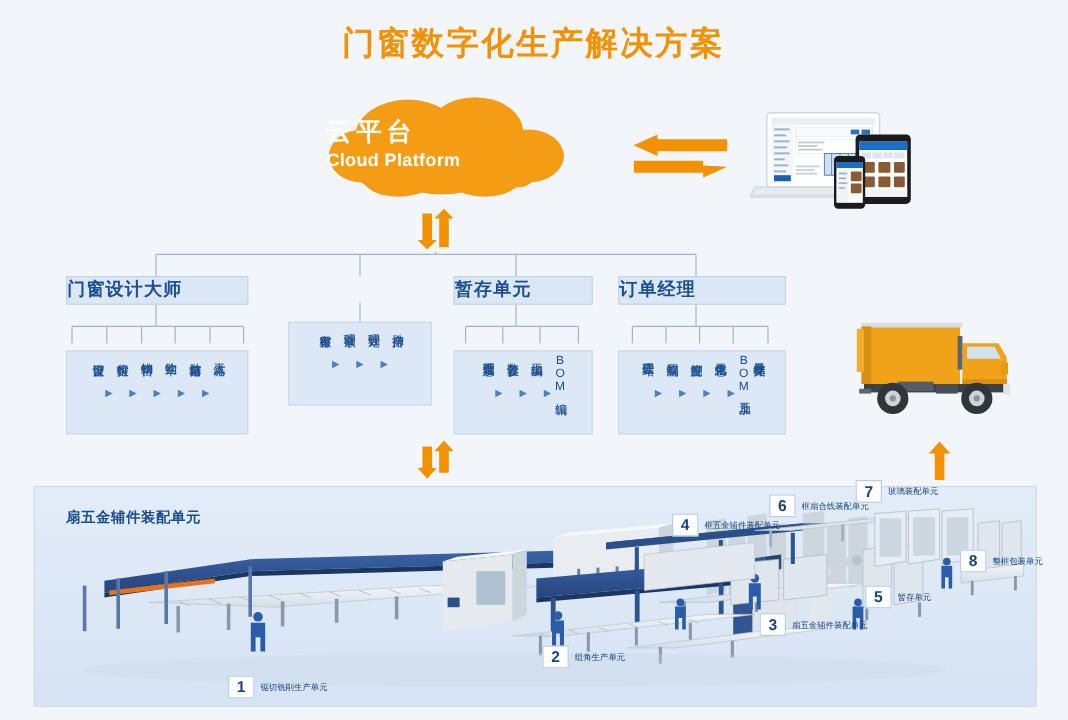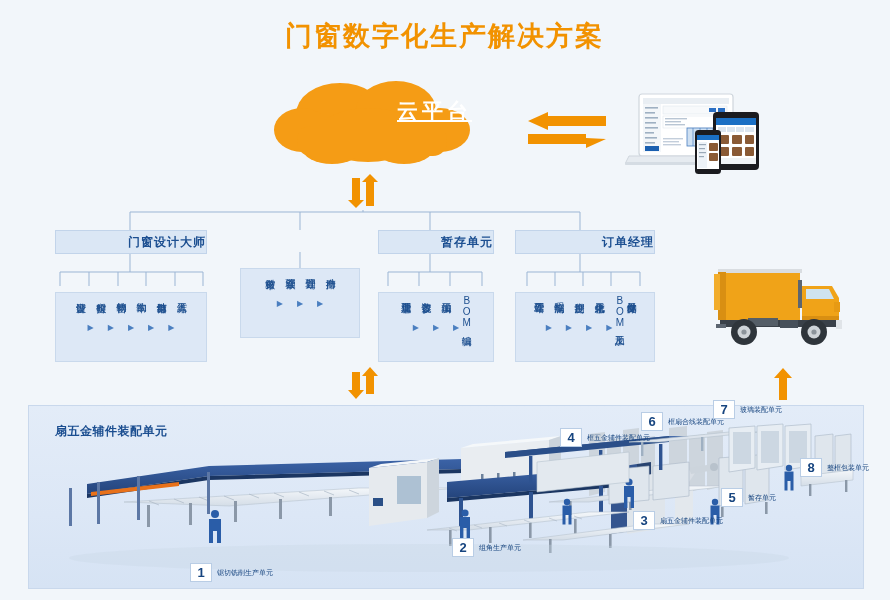--- a/index.html
+++ b/index.html
@@ -15,41 +15,40 @@
   
   .page-title{
     position:absolute;left:0;top:18px;width:889px;text-align:center;
     font-size:27px;font-weight:bold;color:#f29200;letter-spacing:2px;
   }
 
   
   .cloud-wrap{position:absolute;left:272px;top:78px;width:200px;height:95px;}
   .cloud-svg{position:absolute;left:0;top:0;}
   .cloud-text{
-    position:absolute;left:0;top:20px;width:200px;text-align:right;color:#fff;
+    position:absolute;left:0;top:20px;width:200px;text-align:left;color:#fff;
     pointer-events:none;
-    text-decoration:underline;
   }
   .cloud-cn{font-size:21px;font-weight:bold;letter-spacing:4px;line-height:26px;}
   .cloud-en{font-size:15px;font-weight:bold;letter-spacing:.3px;line-height:20px;}
 
   
   .arrow{position:absolute;}
 
   
   .devices{position:absolute;left:625px;top:86px;width:150px;height:92px;}
 
   
   .tree{position:absolute;left:0;top:0;width:890px;height:600px;pointer-events:none;}
 
   
   .module{position:absolute;}
   .module-head{
     background:#dbe7f5;border:1px solid #c2d4ea;
-    color:#1c4f91;font-size:12px;font-weight:bold;text-align:right;
+    color:#1c4f91;font-size:15px;font-weight:bold;text-align:left;
     height:22px;line-height:22px;letter-spacing:1px;
   }
   .module-body{
     background:#dde8f6;border:1px solid #c9d9ec;
     margin-top:38px;height:70px;display:flex;align-items:center;justify-content:center;
     padding:0 4px;box-sizing:border-box;
   }
   .vitem{
     writing-mode:vertical-rl;text-orientation:upright;
     font-size:10px;color:#1d4f8f;line-height:12px;letter-spacing:0px;
@@ -99,20 +98,21 @@
         <ellipse cx="30" cy="52" rx="28" ry="22"></ellipse>
         <ellipse cx="168" cy="52" rx="30" ry="22"></ellipse>
         <ellipse cx="96" cy="57" rx="52" ry="27"></ellipse>
         <ellipse cx="60" cy="70" rx="30" ry="16"></ellipse>
         <ellipse cx="132" cy="70" rx="30" ry="16"></ellipse>
         <rect x="25" y="48" width="150" height="30" rx="14"></rect>
       </g>
     </svg>
     <div class="cloud-text">
       <div class="cloud-cn">云平台</div>
+      <div class="cloud-en">Cloud Platform</div>
     </div>
   </div>
 
   <svg class="arrow" style="left:528px;top:112px;" width="82" height="44">
     <g fill="#f29200">
       <polygon points="20,4 20,0 0,9 20,18 20,14 78,14 78,4"></polygon>
       <polygon points="58,26 58,22 0,22 0,32 58,32 58,36 78,27"></polygon>
     </g>
   </svg>
 

